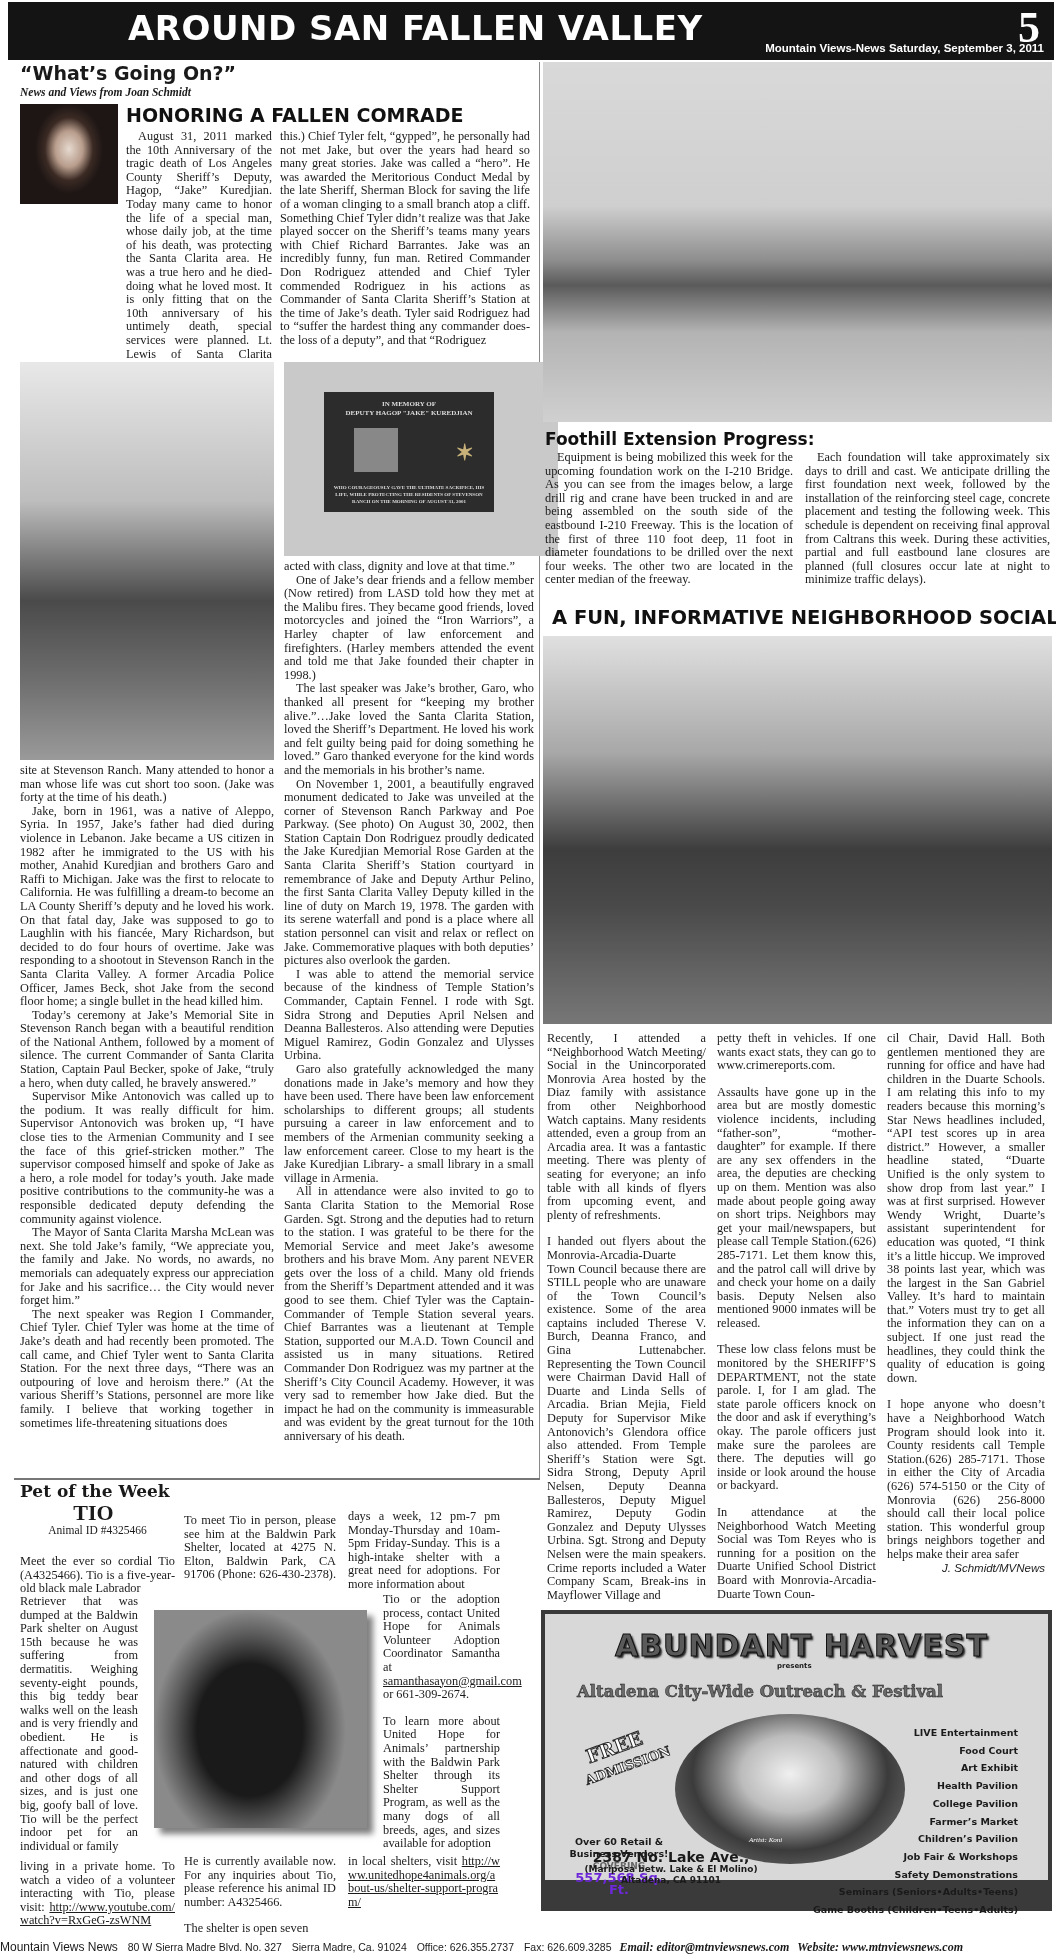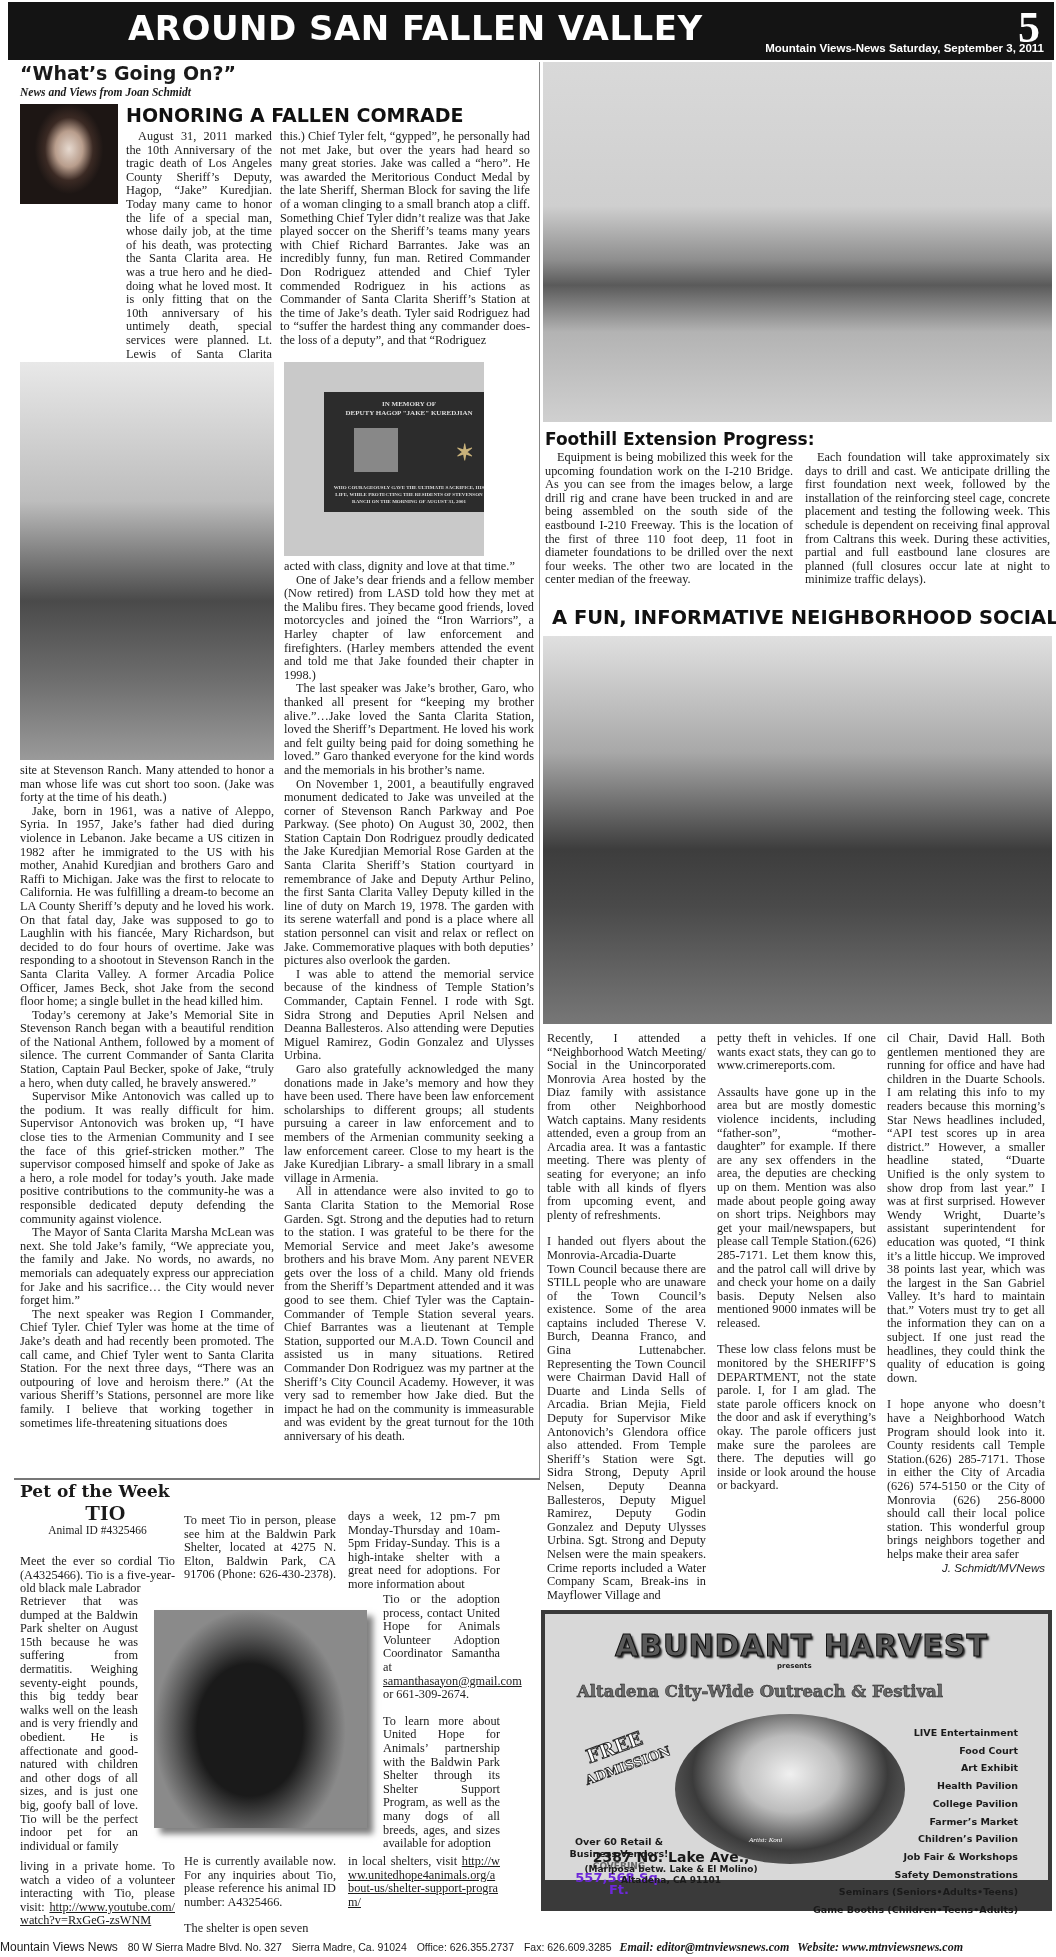--- a/index.html
+++ b/index.html
@@ -32,21 +32,21 @@
   .ph-social { background: linear-gradient(180deg, #e0e0e0 0%, #a8a8a8 30%, #3d3d3d 55%, #4a4a4a 70%, #777 100%); }
   .ph-dog { background: radial-gradient(ellipse 45% 55% at 45% 55%, #1a1a1a 0, #1a1a1a 55%, #5b5b5b 80%, #8a8a8a 100%); box-shadow: 6px 6px 6px rgba(0,0,0,0.5); }
 
   .plaque { position: absolute; left: 40px; top: 30px; width: 170px; height: 120px; background: #2c2c2c; color: #ddd; font-size: 7px; text-align: center; padding-top: 8px; font-weight: bold; }
   .plaque .pt { font-size: 7px; line-height: 9px; }
   .plaque .star { font-size: 22px; color: #c9b27a; position: absolute; right: 20px; top: 48px; }
   .plaque .pic { position: absolute; left: 30px; top: 36px; width: 44px; height: 44px; background: #888; }
   .plaque .cap { position: absolute; left: 6px; right: 6px; top: 92px; font-size: 5px; line-height: 7px; }
 
   .pet-head { position: absolute; left: 20px; top: 1481px; font-family: "DejaVu Serif", serif; font-weight: bold; font-size: 17px; }
-  .pet-name { position: absolute; left: 28px; top: 1500px; width: 155px; text-align: center; font-weight: bold; font-size: 22px; font-family: "Liberation Serif", serif; }
+  .pet-name { position: absolute; left: 16px; top: 1500px; width: 155px; text-align: center; font-weight: bold; font-size: 22px; font-family: "Liberation Serif", serif; }
   .pet-id { position: absolute; left: 20px; top: 1524px; width: 155px; text-align: center; font-size: 11.5px; }
   .link { text-decoration: underline; }
 
   .ad { position: absolute; left: 541px; top: 1610px; width: 511px; height: 301px; background: #3a3a3a; }
   .ad-inner { position: absolute; left: 4px; top: 4px; width: 503px; height: 266px; background: #d8d8d8; }
   .ad-brand { position: absolute; left: 70px; top: 14px; font-family: "DejaVu Sans", sans-serif; font-weight: bold; font-size: 30px; color: #5a5a5a; letter-spacing: 1px; text-shadow: 2px 2px 2px #222; -webkit-text-stroke: 1px #111; }
   .ad-presents { position: absolute; left: 232px; top: 48px; font-size: 7px; font-weight: bold; font-family: "DejaVu Sans", sans-serif; }
   .ad-event { position: absolute; left: 32px; top: 68px; font-family: "DejaVu Serif", serif; font-weight: bold; font-size: 16.5px; color: #6a6a6a; -webkit-text-stroke: 0.5px #222; white-space: nowrap; }
   .ad-oval { position: absolute; left: 130px; top: 100px; width: 230px; height: 150px; border-radius: 50%; background: radial-gradient(ellipse at 50% 40%, #f0f0f0 0, #bcbcbc 30%, #3b3b3b 60%, #6a6a6a 85%, #d8d8d8 100%); }
   .ad-free { position: absolute; left: 40px; top: 122px; transform: rotate(-20deg); font-family: "DejaVu Serif", serif; font-weight: bold; font-size: 19px; color: #fff; -webkit-text-stroke: 1px #222; }
@@ -83,21 +83,21 @@
 <div class="headline" style="left:126px; top:104px; font-size:19px;">HONORING A FALLEN COMRADE</div>
 
 <div class="txt" style="left:126px; top:130px; width:146px;">
   <p>August 31, 2011 marked the 10th Anniversary of the tragic death of Los Angeles County Sheriff’s Deputy, Hagop, “Jake” Kuredjian. Today many came to honor the life of a special man, whose daily job, at the time of his death, was protecting the Santa Clarita area. He was a true hero and he died-doing what he loved most. It is only fitting that on the 10th anniversary of his untimely death, special services were planned. Lt. Lewis of Santa Clarita Sheriff’s Station played an integral part in the planning. The first part of the memorial to honor this hero was the memorial</p>
 </div>
 <div class="txt" style="left:280px; top:130px; width:250px;">
   <p class="noindent">this.) Chief Tyler felt, “gypped”, he personally had not met Jake, but over the years had heard so many great stories.  Jake was called a “hero”. He was awarded the Meritorious Conduct Medal by the late Sheriff, Sherman Block for saving the life of a woman clinging to a small branch atop a cliff. Something Chief Tyler didn’t realize was that Jake played soccer on the Sheriff’s teams many years with Chief Richard Barrantes. Jake was an incredibly funny, fun man. Retired Commander Don Rodriguez attended and Chief Tyler commended Rodriguez in his actions as Commander of Santa Clarita Sheriff’s Station at the time of Jake’s death. Tyler said Rodriguez had to “suffer the hardest thing any commander does-the loss of a deputy”, and that “Rodriguez</p>
 </div>
 
 <div class="photo ph-tent" style="left:20px; top:362px; width:254px; height:398px;"></div>
-<div class="photo ph-plaque" style="left:284px; top:362px; width:200px; height:194px;">
+<div class="photo ph-plaque" style="left:284px; top:362px; width:274px; height:194px;">
   <div class="plaque">
     <div class="pt">IN MEMORY OF</div>
     <div class="pt">DEPUTY HAGOP "JAKE" KUREDJIAN</div>
     <div class="pic"></div>
     <div class="star">✶</div>
     <div class="cap">WHO COURAGEOUSLY GAVE THE ULTIMATE SACRIFICE, HIS LIFE, WHILE PROTECTING THE RESIDENTS OF STEVENSON RANCH ON THE MORNING OF AUGUST 31, 2001</div>
   </div>
 </div>
 
 <div class="txt" style="left:20px; top:764px; width:254px;">
@@ -132,20 +132,21 @@
 <div class="photo ph-social" style="left:543px; top:636px; width:509px; height:388px;"></div>
 
 <div class="txt" style="left:547px; top:1032px; width:159px;">
   <p class="noindent">Recently, I attended a “Neighborhood Watch Meeting/ Social in the Unincorporated Monrovia Area hosted by the Diaz family with assistance from other Neighborhood Watch captains. Many residents attended, even a group from an Arcadia area. It was a fantastic meeting. There was plenty of seating for everyone; an info table with all kinds of flyers from upcoming event, and plenty of refreshments.</p>
   <p class="noindent gap">I handed out flyers about the Monrovia-Arcadia-Duarte Town Council because there are STILL people who are unaware of the Town Council’s existence. Some of the area captains included Therese V. Burch, Deanna Franco, and Gina Luttenabcher. Representing the Town Council were Chairman David Hall of Duarte and Linda Sells of Arcadia. Brian Mejia, Field Deputy for Supervisor Mike Antonovich’s Glendora office also attended. From Temple Sheriff’s Station were Sgt. Sidra Strong, Deputy April Nelsen, Deputy Deanna Ballesteros, Deputy Miguel Ramirez, Deputy Godin Gonzalez and Deputy Ulysses Urbina. Sgt. Strong and Deputy Nelsen were the main speakers. Crime reports included a Water Company Scam, Break-ins in Mayflower Village and</p>
 </div>
 <div class="txt" style="left:717px; top:1032px; width:159px;">
   <p class="noindent">petty theft in vehicles. If one wants exact stats, they can go to www.crimereports.com.</p>
   <p class="noindent gap">Assaults have gone up in the area but are mostly domestic violence incidents, including “father-son”,  “mother-daughter” for example. If there are any sex offenders in the area, the deputies are checking up on them. Mention was also made about people going away on short trips. Neighbors may get your mail/newspapers, but please call Temple Station.(626) 285-7171. Let them know this, and the patrol call will drive by and check your home on a daily basis. Deputy Nelsen also mentioned 9000 inmates will be released.</p>
   <p class="noindent gap">These low class felons must be monitored by the SHERIFF’S DEPARTMENT, not the state parole. I, for I am glad. The state parole officers knock on the door and ask if everything’s okay. The parole officers just make sure the parolees are there. The deputies will go inside or look around the house or backyard.</p>
+  <p class="noindent gap">In attendance at the Neighborhood Watch Meeting Social was Tom Reyes who is running for a position on the Duarte Unified School District Board with Monrovia-Arcadia-Duarte Town Coun-</p>
 </div>
 <div class="txt" style="left:887px; top:1032px; width:158px;">
   <p class="noindent">cil Chair, David Hall. Both gentlemen mentioned they are running for office and have had children in the Duarte Schools. I am relating this info to my readers because this morning’s Star News headlines included, “API test scores up in area district.”  However, a smaller headline stated, “Duarte Unified is the only system to show drop from last year.” I was at first surprised. However Wendy Wright, Duarte’s assistant superintendent for education was quoted, “I think it’s a little hiccup. We improved 38 points last year, which was the largest in the San Gabriel Valley. It’s hard to maintain that.” Voters must try to get all the information they can on a subject. If one just read the headlines, they could think the quality of education is going down.</p>
   <p class="noindent gap">I hope anyone who doesn’t have a Neighborhood Watch Program should look into it. County residents call Temple Station.(626) 285-7171. Those in either the City of Arcadia (626) 574-5150 or the City of Monrovia (626) 256-8000 should call their local police station. This wonderful group brings neighbors together and helps make their area safer</p>
   <p style="text-align:right; font-family:'Liberation Sans',sans-serif; font-style:italic; font-size:11.5px; text-indent:0;">J. Schmidt/MVNews</p>
 </div>
 
 <div class="pet-head">Pet of the Week</div>
 <div class="pet-name">TIO</div>
 <div class="pet-id">Animal ID #4325466</div>

